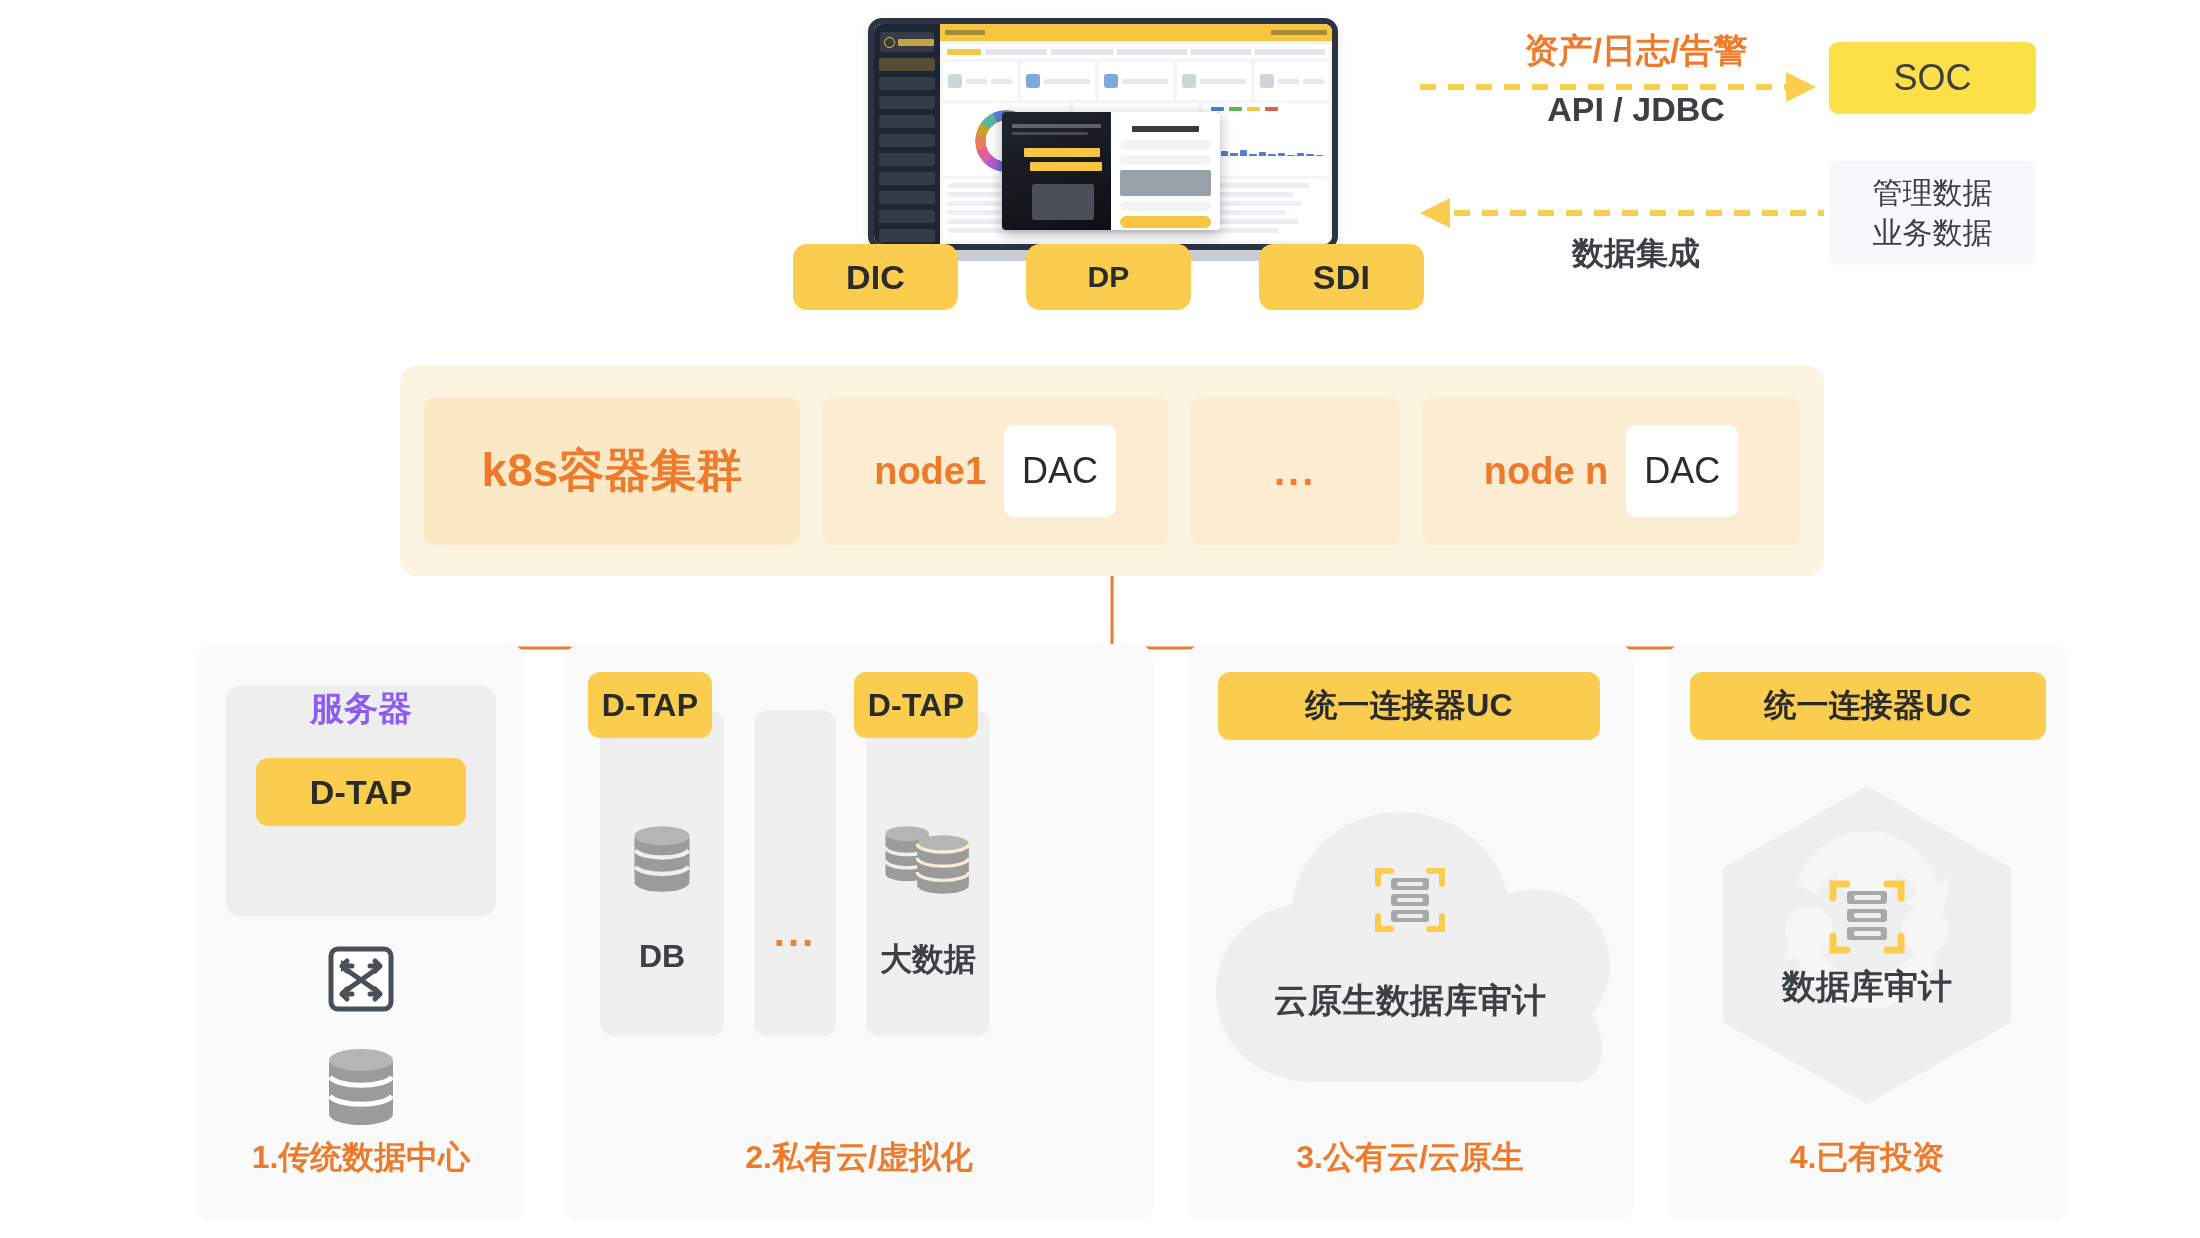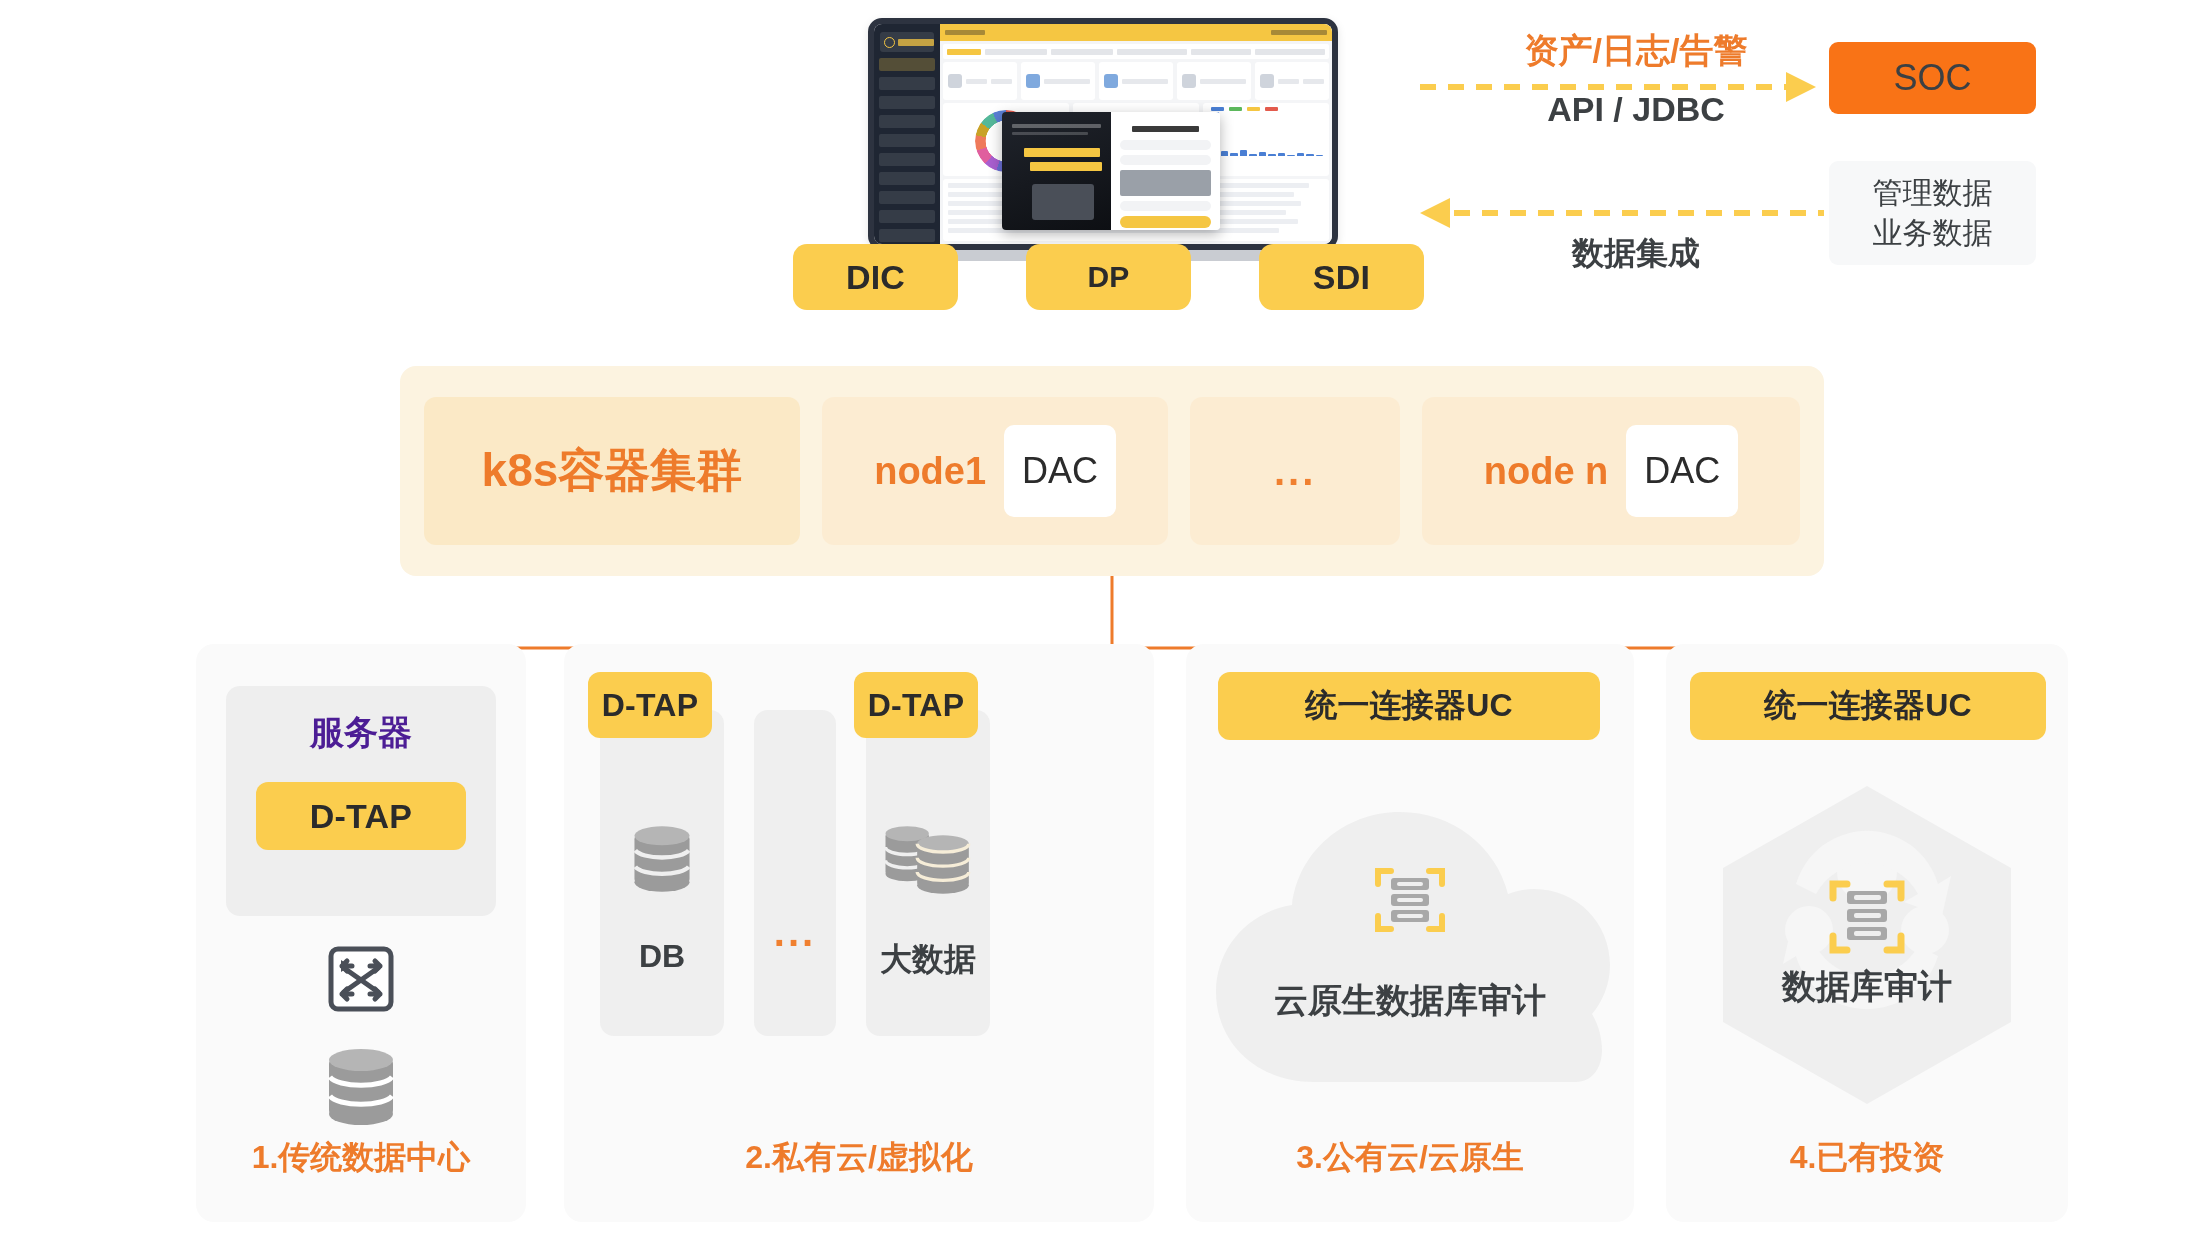--- a/index.html
+++ b/index.html
@@ -77,21 +77,21 @@
     font-weight: 700; letter-spacing:.2px;
   }
 
   .dic { position:absolute; left:793px; top:244px; width:165px; height:66px; font-size:34px; }
   .dp  { position:absolute; left:1026px; top:244px; width:165px; height:66px; font-size:30px; }
   .sdi { position:absolute; left:1259px; top:244px; width:165px; height:66px; font-size:34px; }
 
   
   .soc-box {
     position:absolute; left:1829px; top:42px; width:207px; height:72px;
-    background:#f97316; border-radius:9px; display:flex; align-items:center; justify-content:center;
+    background:#fde047; border-radius:9px; display:flex; align-items:center; justify-content:center;
     font-size:36px; color:#3c4043; font-weight:400;
   }
   .mgmt-box {
     position:absolute; left:1829px; top:161px; width:207px; height:104px;
     background:#f7f8f9; border-radius:9px; display:flex; flex-direction:column;
     align-items:center; justify-content:center; font-size:30px; color:#3c4043; line-height:1.35;
   }
   .lbl-top {
     position:absolute; left:1506px; top:28px; width:260px; text-align:center;
     font-size:34px; font-weight:700; color:#ee7b2b;
@@ -152,21 +152,21 @@
   .sec4 { left:1666px; width:402px; height:578px; }
   .sec-label {
     position:absolute; left:0; right:0; bottom:42px; text-align:center;
     font-size:32px; font-weight:700; color:#ee7b2b;
   }
 
   .server-card {
     position:absolute; left:30px; top:42px; width:270px; height:230px;
     background:#eeeeee; border-radius:14px;
   }
-  .server-title { text-align:center; margin-top:24px; font-size:34px; font-weight:700; color:#4c1d95; }
+  .server-title { text-align:center; font-size:34px; font-weight:700; color:#8b5cf6; }
   .dtap-btn {
     margin:26px auto 0; width:210px; height:68px; font-size:34px; border-radius:12px;
   }
   .switch-ic { position:absolute; left:50%; top:302px; transform:translateX(-50%); }
   .db-ic-1   { position:absolute; left:50%; top:400px; transform:translateX(-50%); }
 
   .inner-card { position:absolute; top:66px; background:#efefef; border-radius:14px; }
   .ic-a { left:36px; width:124px; height:326px; }
   .ic-b { left:190px; width:82px;  height:326px; }
   .ic-c { left:302px; width:124px; height:326px; }

